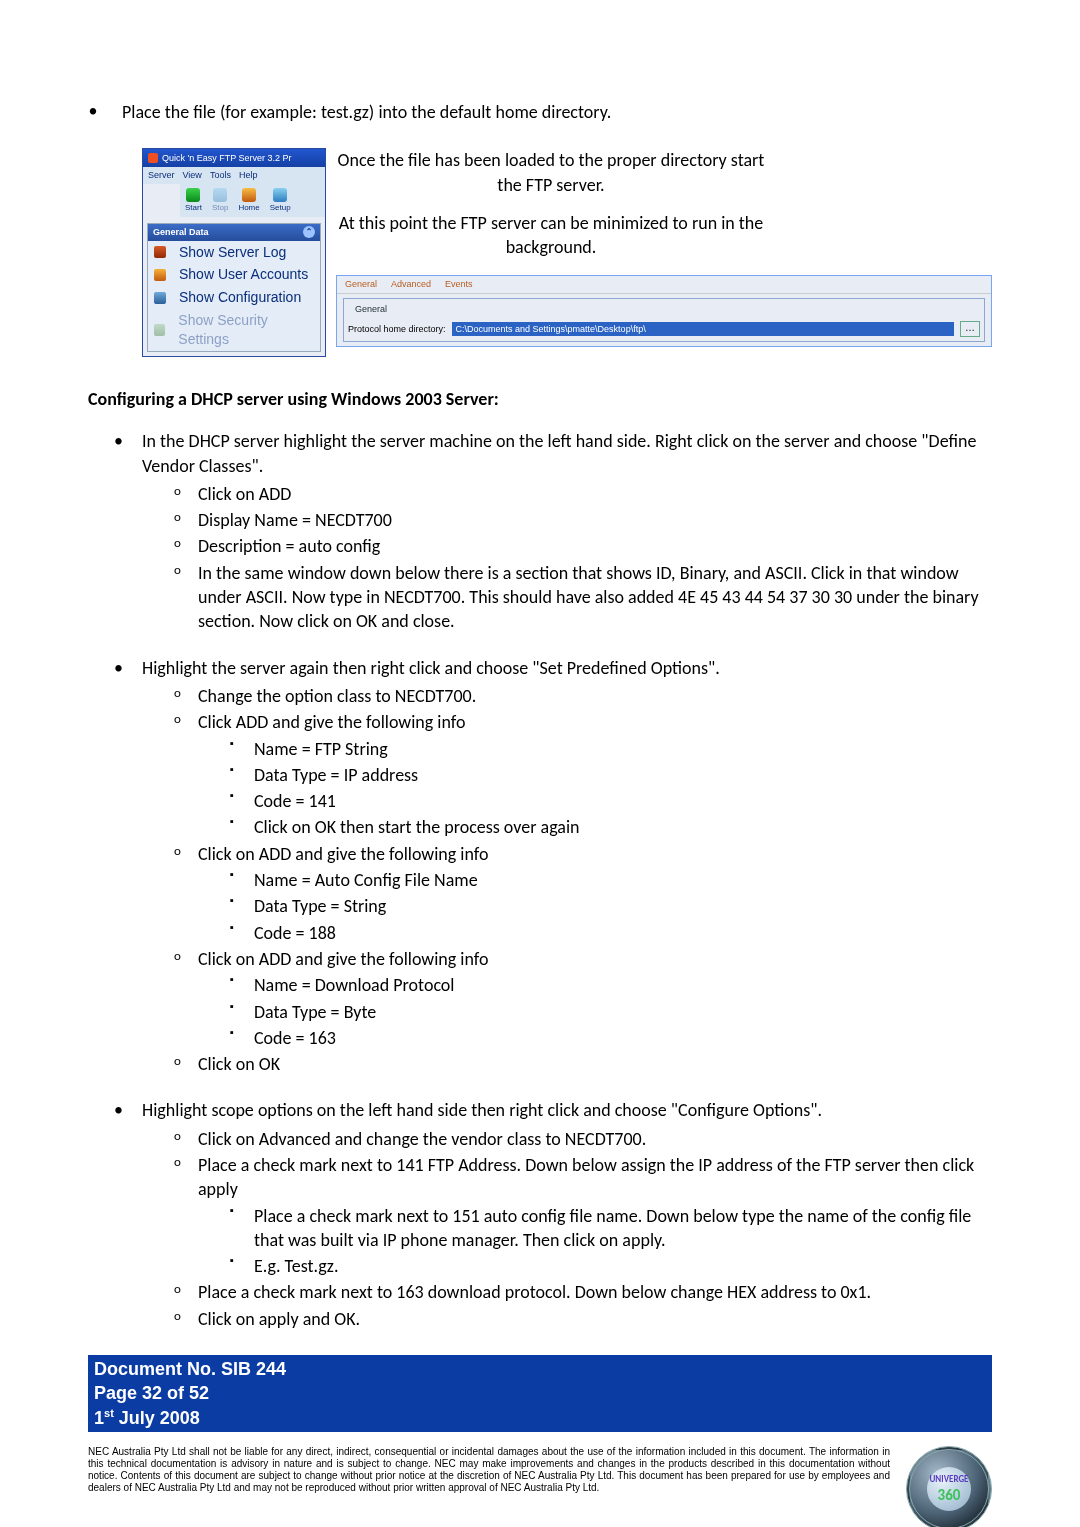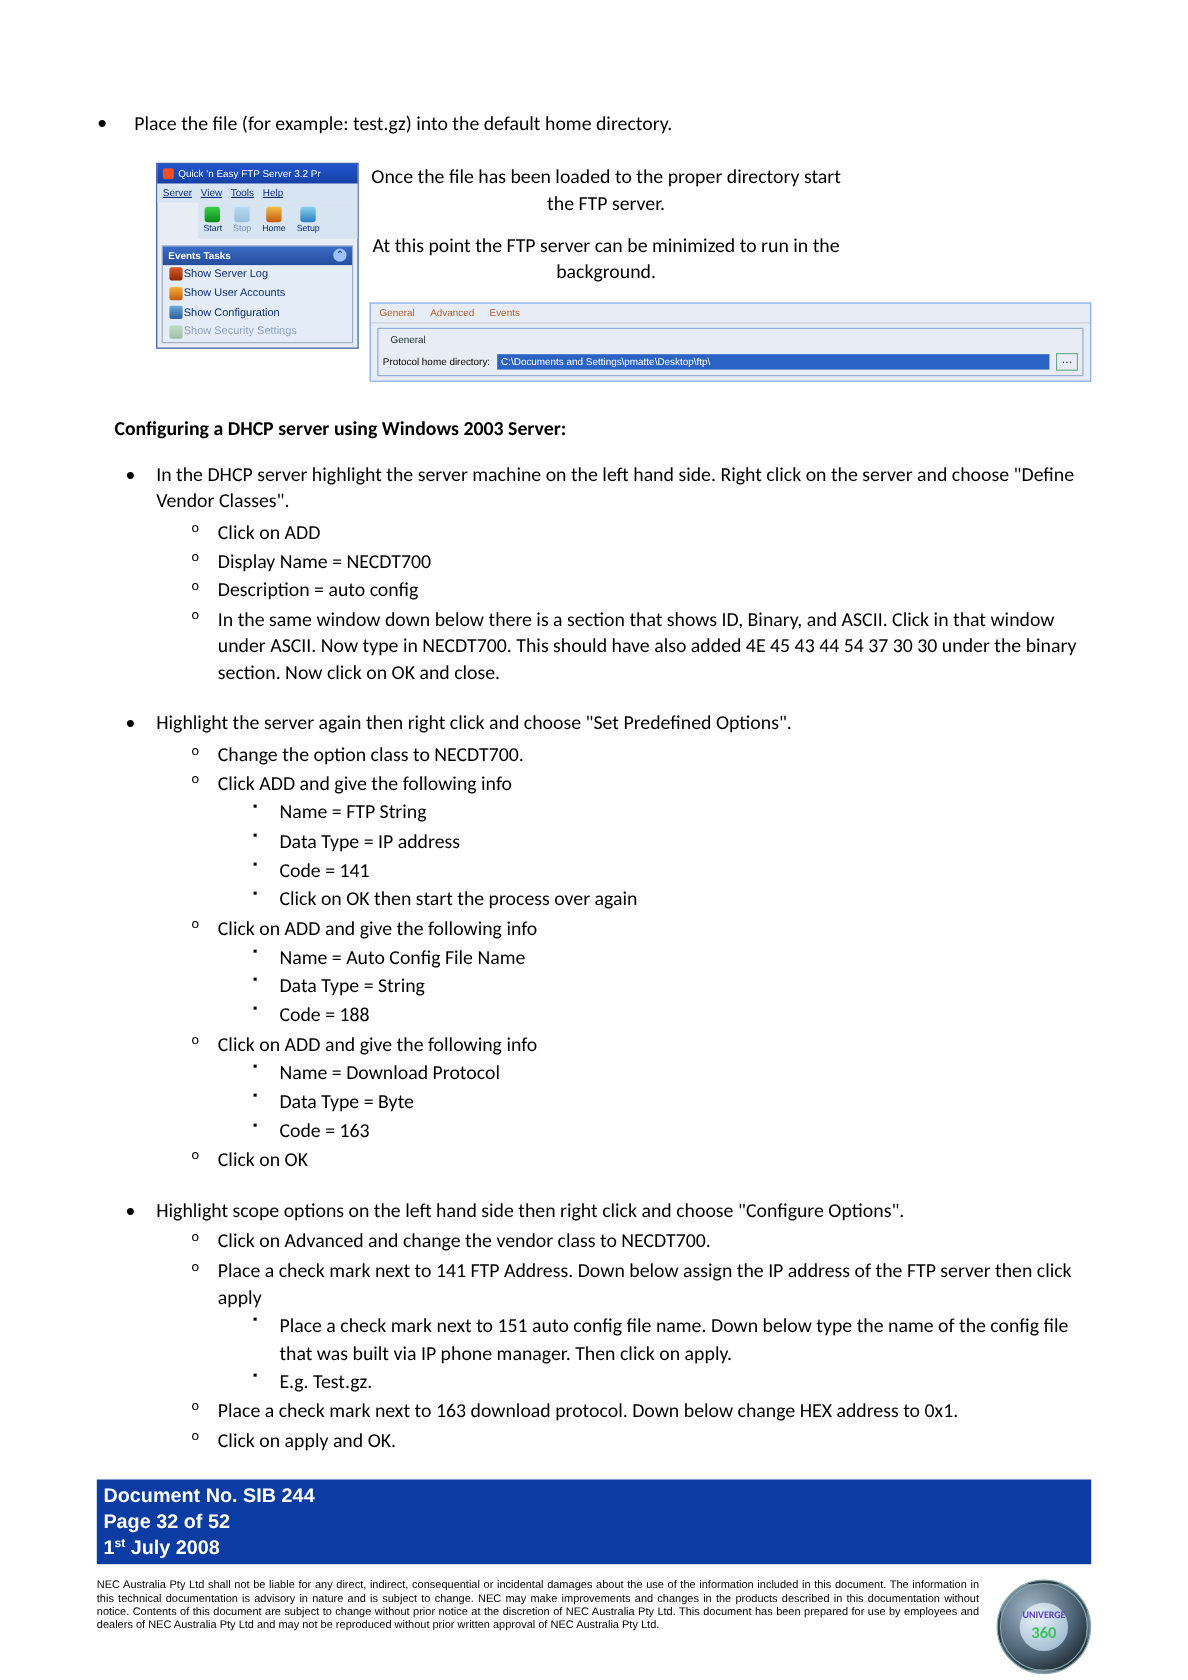--- a/index.html
+++ b/index.html
@@ -57,21 +57,21 @@
     background: #f04e23;
     border-radius: 2px;
   }
   .ftp-menu {
     background: #d7e4f2;
     color: #0a2e7a;
     padding: 2px 5px;
     display: flex;
     gap: 8px;
   }
-  .ftp-menu span { text-decoration: underline; cursor: default; }
+  .ftp-menu span { cursor: default; }
   .ftp-tools {
     background: #d7e4f2;
     padding: 4px 5px;
     display: flex;
     gap: 10px;
     align-items: center;
     margin-left: 37px;
   }
   .tool {
     display: flex;
@@ -104,25 +104,25 @@
     border-radius: 6px;
     background: #9cc3ff;
     color: #123a8a;
     font-size: 8px;
     text-align: center;
     line-height: 12px;
   }
   .task-item {
     display: flex;
     align-items: center;
-    gap: 1px;
+    gap: 13px;
     padding: 2px 6px;
     color: #0a2e7a;
     cursor: default;
-    font-size: 10px;
+    font-size: 14px;
   }
   .ticon-sm { width: 12px; height: 12px; border-radius: 2px; }
 
   
   .right-col {
     width: 430px;
     text-align: center;
     font-size: 18px;
     line-height: 1.35;
   }
@@ -176,21 +176,21 @@
     border: 1px solid #6a8;
     background: #e8ecf4;
     text-align: center;
     font-size: 10px;
     line-height: 12px;
   }
 
   
   .section-heading {
     font-weight: bold;
-    margin: 18px 16px;
+    margin: 18px 0;
   }
   ul.bl1 {
     list-style: none;
     padding-left: 54px;
     margin: 0 0 22px 0;
   }
   ul.bl1 > li {
     position: relative;
     margin-bottom: 4px;
   }
@@ -323,21 +323,21 @@
           <span class="ticon" style="background:linear-gradient(#f7bd46,#c15a0e);"></span>
           <span>Home</span>
         </div>
         <div class="tool">
           <span class="ticon" style="background:linear-gradient(#88d0f0,#2e7ec2);"></span>
           <span>Setup</span>
         </div>
       </div>
       <div class="ftp-panel">
         <div class="ftp-panel-title">
-          <span>Events Tasks</span>
+          <span>General Data</span>
           <span class="chev">⌃</span>
         </div>
         <div class="task-item">
           <span class="ticon-sm" style="background:linear-gradient(#d95a25,#8f2a04);"></span>
           <span>Show Server Log</span>
         </div>
         <div class="task-item">
           <span class="ticon-sm" style="background:linear-gradient(#f6b03a,#c15a0e);"></span>
           <span>Show User Accounts</span>
         </div>

